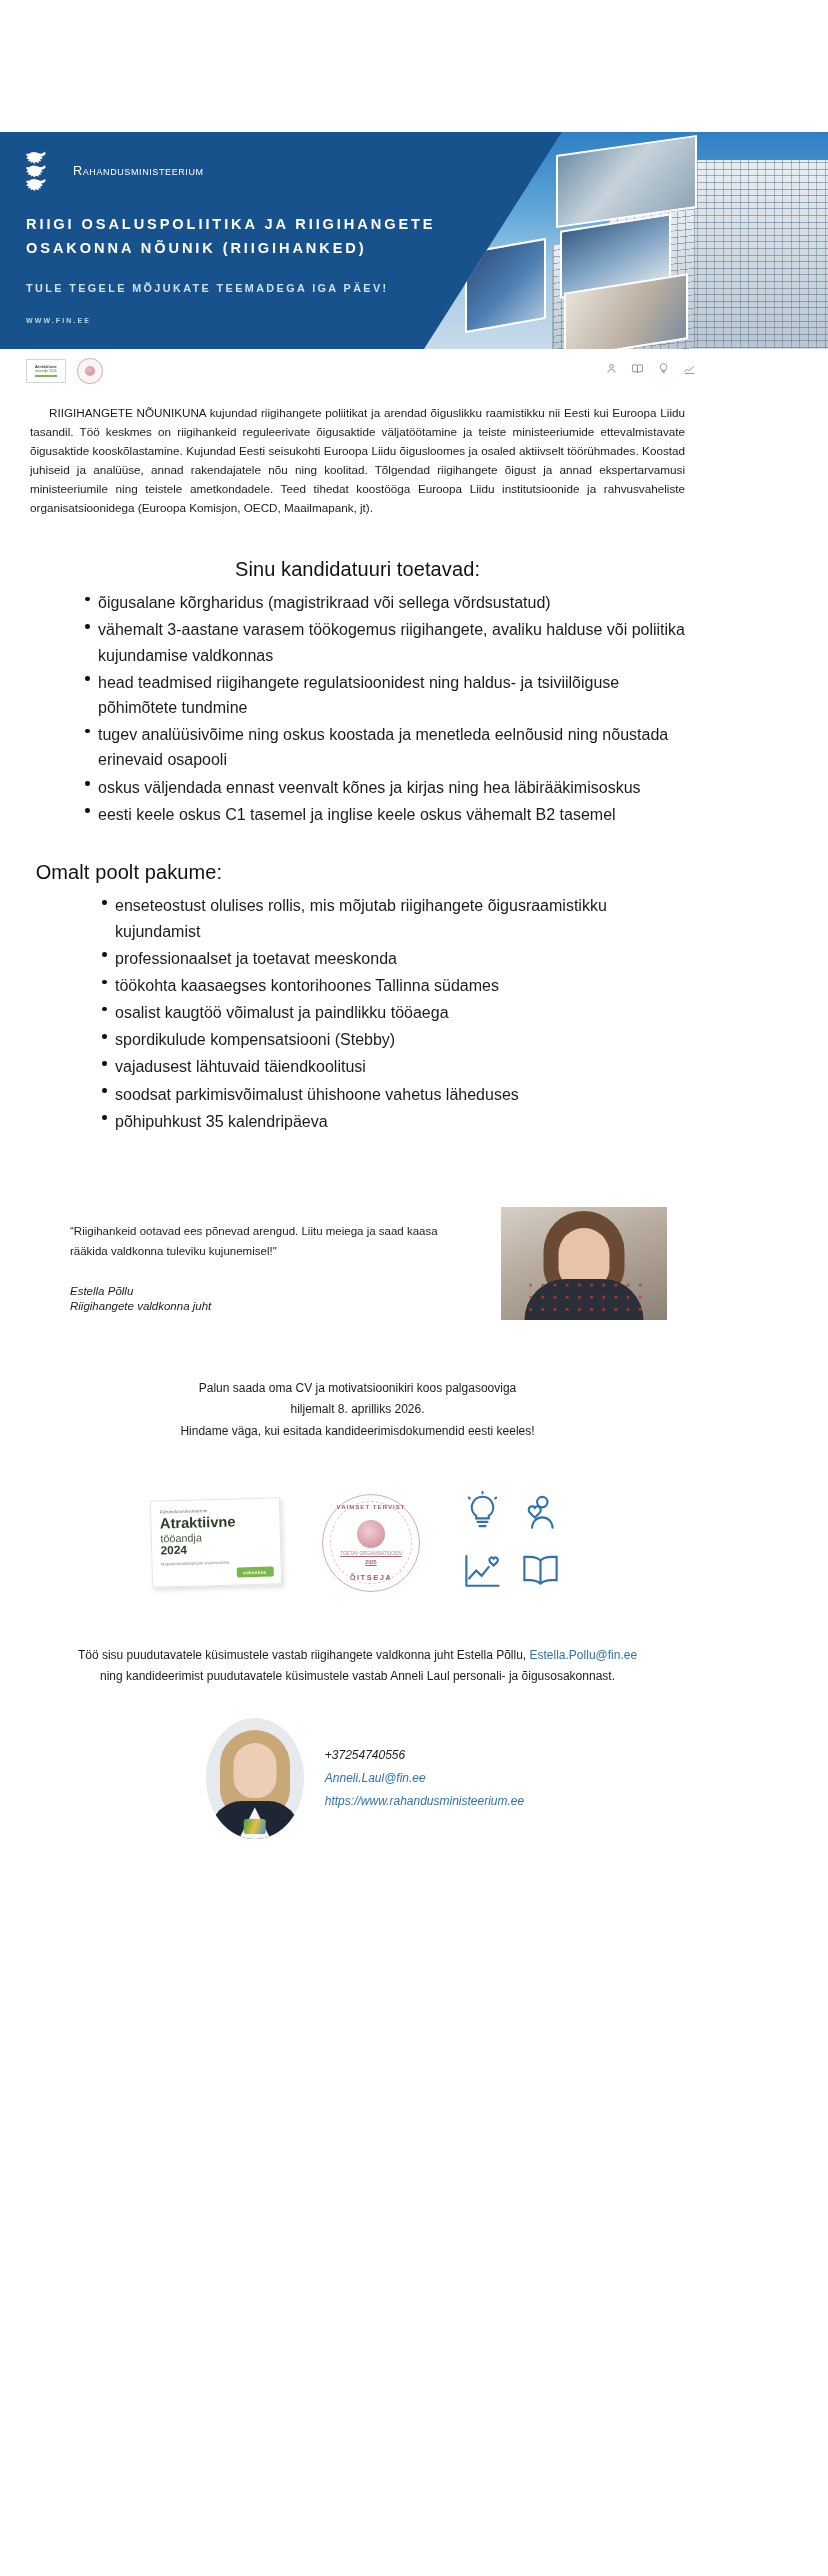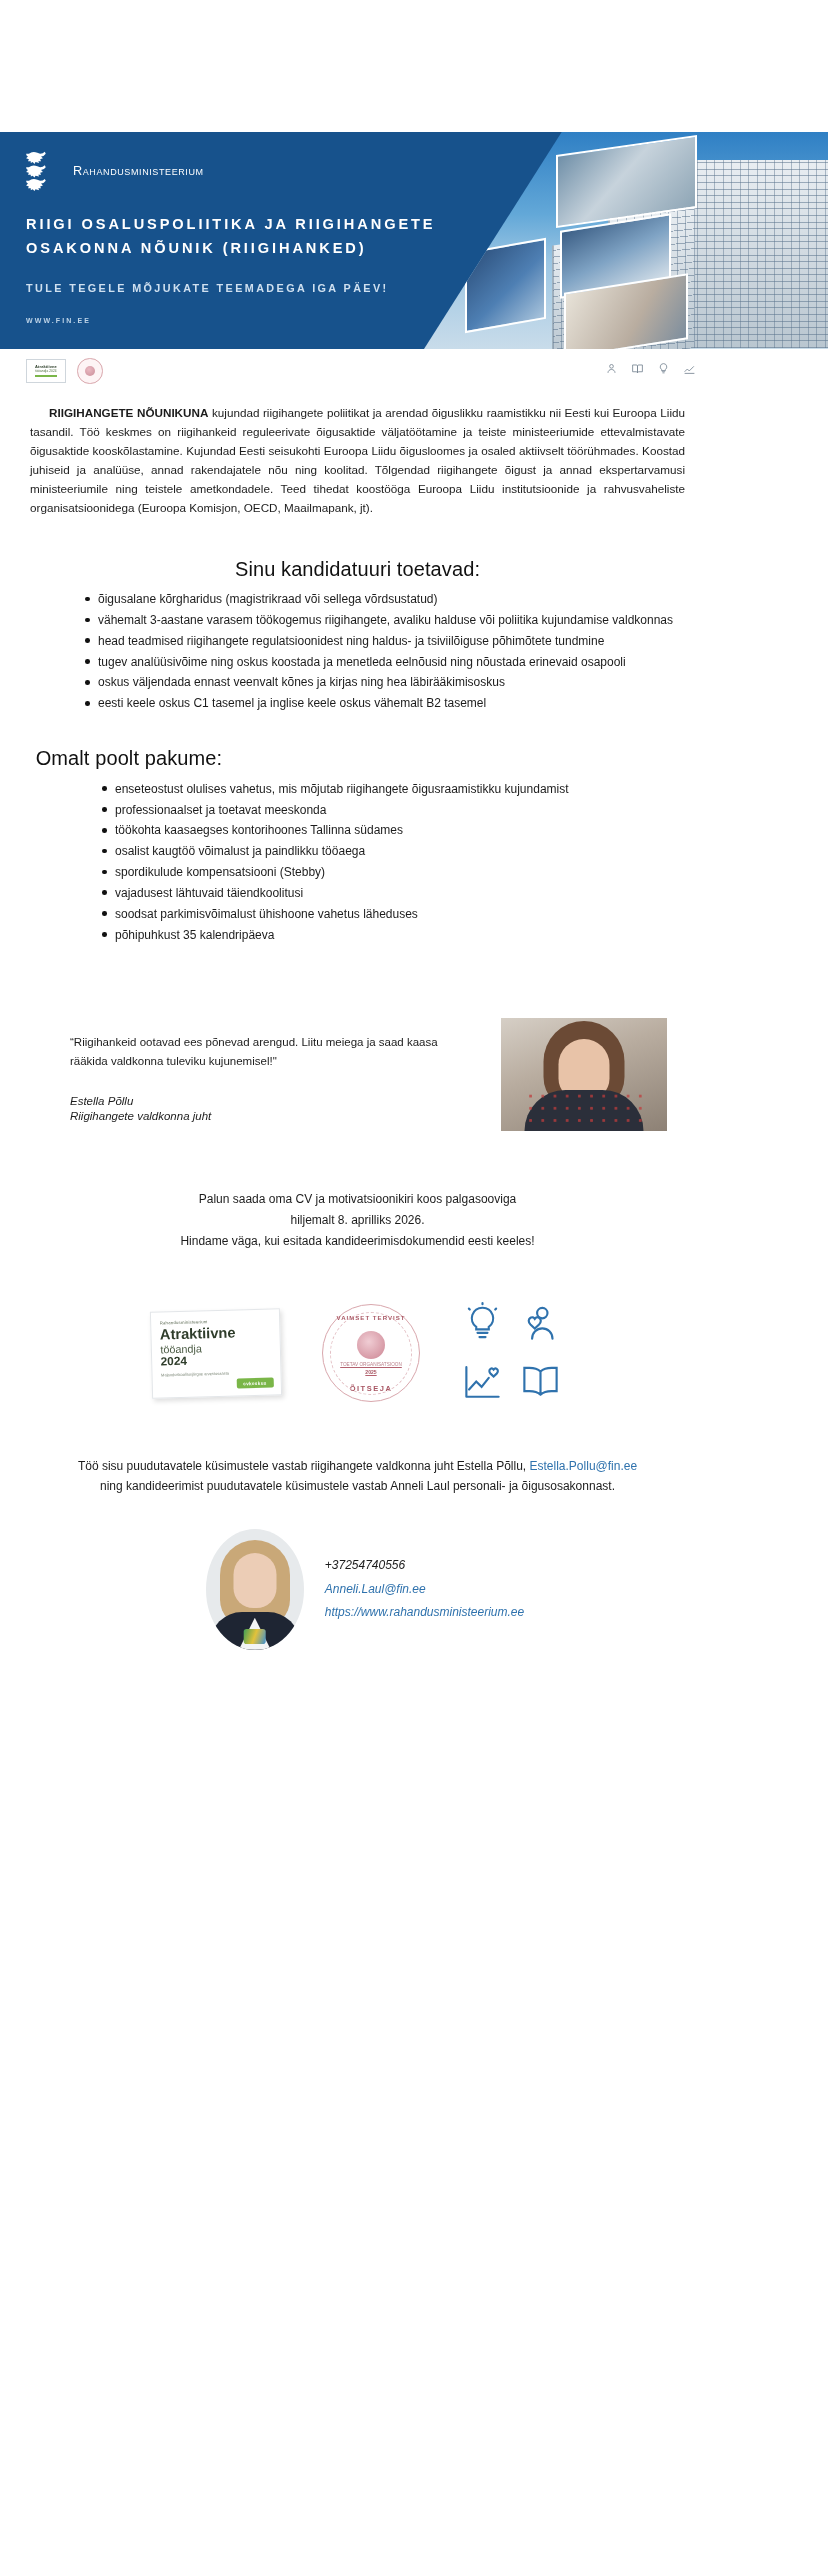--- a/index.html
+++ b/index.html
@@ -130,21 +130,21 @@
   .content { padding: 7.5px 30px 0 30px; }
 
   .intro {
     font-family: "Liberation Sans", sans-serif;
     font-size: 11.7px;
     line-height: 1.62;
     text-align: justify;
     color: #1c1c1c;
     margin: 7.5px 0 0 0;
   }
-  .intro b { font-weight: 700; padding-left: 19px; }
+  .intro b { font-weight: 400; padding-left: 19px; }
 
   .section-title {
     text-align: center;
     font-size: 20px;
     font-weight: 400;
     color: #111;
     margin: 40px 0 9.4px 0;
     letter-spacing: 0.1px;
   }
   .section-title.left {
@@ -153,21 +153,21 @@
   }
 
   ul.blist {
     list-style: none;
     margin: 0;
     padding: 0 0 0 55px;
   }
   ul.blist.indented { padding-left: 72px; }
   ul.blist li {
     position: relative;
-    font-size: 12px;
+    font-size: 16px;
     line-height: 1.58;
     color: #1c1c1c;
     margin: 0 0 1.9px 0;
     padding-left: 13px;
   }
   ul.blist li::before {
     content: "";
     position: absolute;
     left: 0; top: 6.6px;
     width: 4.7px; height: 4.7px;
@@ -424,21 +424,21 @@
       <li>õigusalane kõrgharidus (magistrikraad või sellega võrdsustatud)</li>
       <li>vähemalt 3-aastane varasem töökogemus riigihangete, avaliku halduse või poliitika kujundamise valdkonnas</li>
       <li>head teadmised riigihangete regulatsioonidest ning haldus- ja tsiviilõiguse põhimõtete tundmine</li>
       <li>tugev analüüsivõime ning oskus koostada ja menetleda eelnõusid ning nõustada erinevaid osapooli</li>
       <li>oskus väljendada ennast veenvalt kõnes ja kirjas ning hea läbirääkimisoskus</li>
       <li>eesti keele oskus C1 tasemel ja inglise keele oskus vähemalt B2 tasemel</li>
     </ul>
 
     <h2 class="section-title left">Omalt poolt pakume:</h2>
     <ul class="blist indented">
-      <li>enseteostust olulises vahetus, mis mõjutab riigihangete õigusraamistikku kujundamist</li>
+      <li>enseteostust olulises rollis, mis mõjutab riigihangete õigusraamistikku kujundamist</li>
       <li>professionaalset ja toetavat meeskonda</li>
       <li>töökohta kaasaegses kontorihoones Tallinna südames</li>
       <li>osalist kaugtöö võimalust ja paindlikku tööaega</li>
       <li>spordikulude kompensatsiooni (Stebby)</li>
       <li>vajadusest lähtuvaid täiendkoolitusi</li>
       <li>soodsat parkimisvõimalust ühishoone vahetus läheduses</li>
       <li>põhipuhkust 35 kalendripäeva</li>
     </ul>
 
     <div class="quote-wrap">

